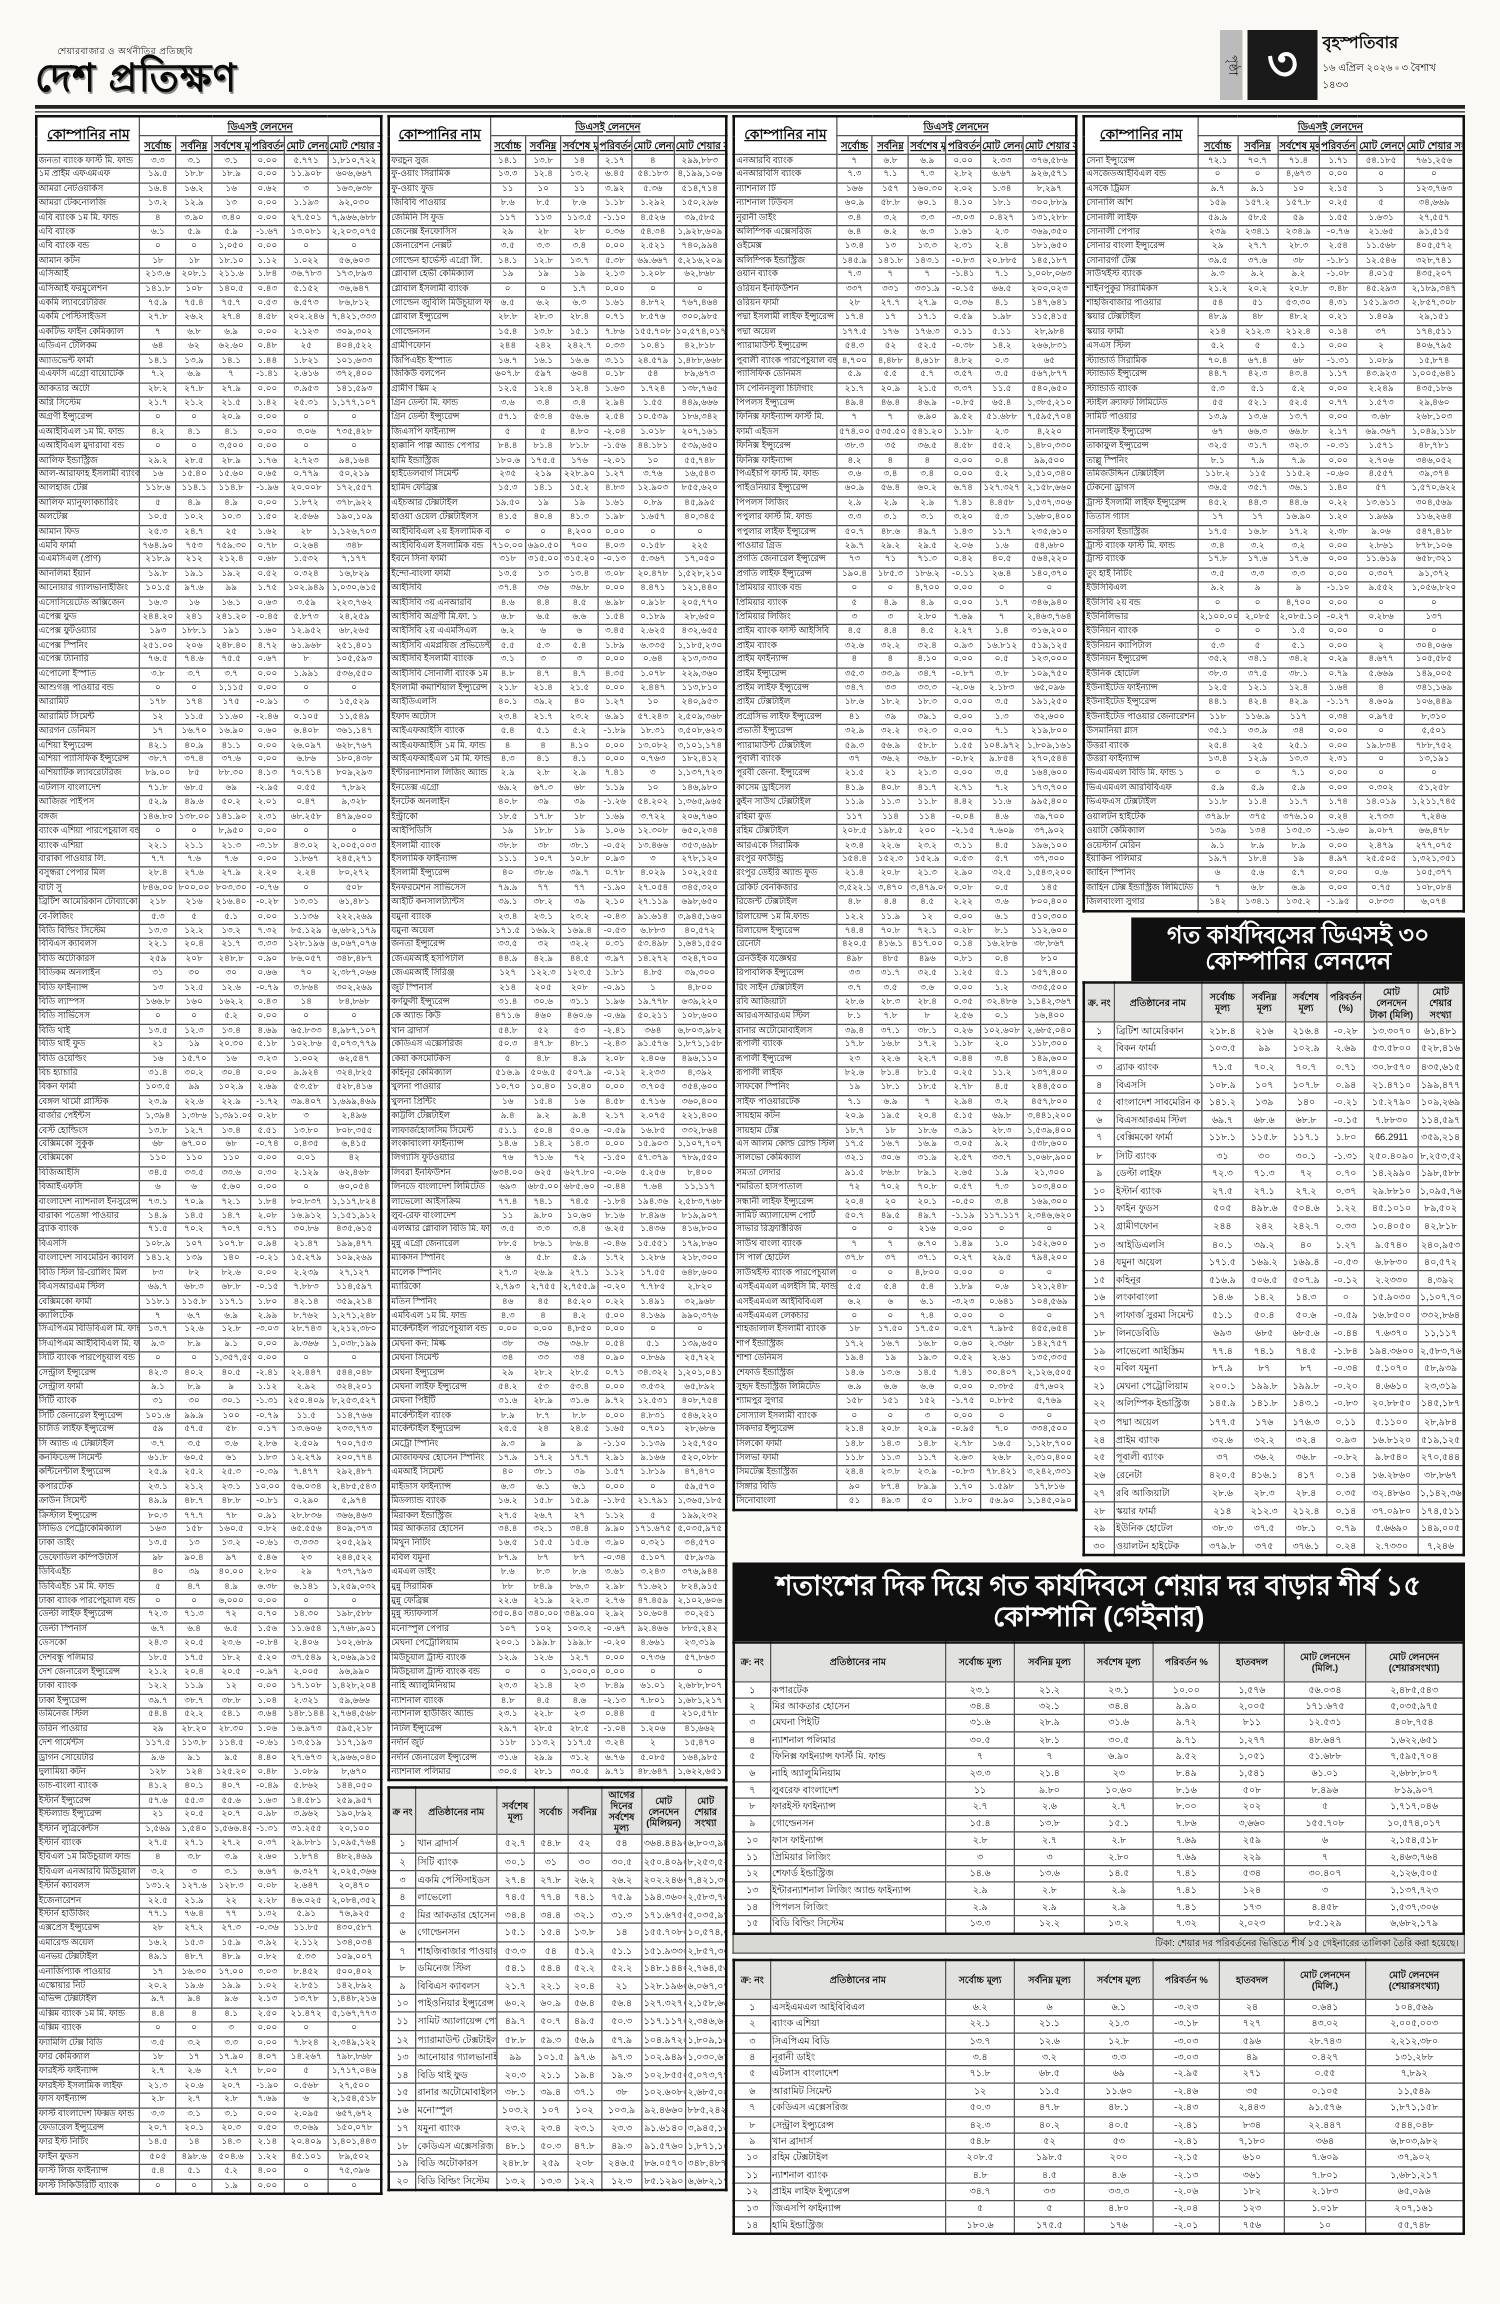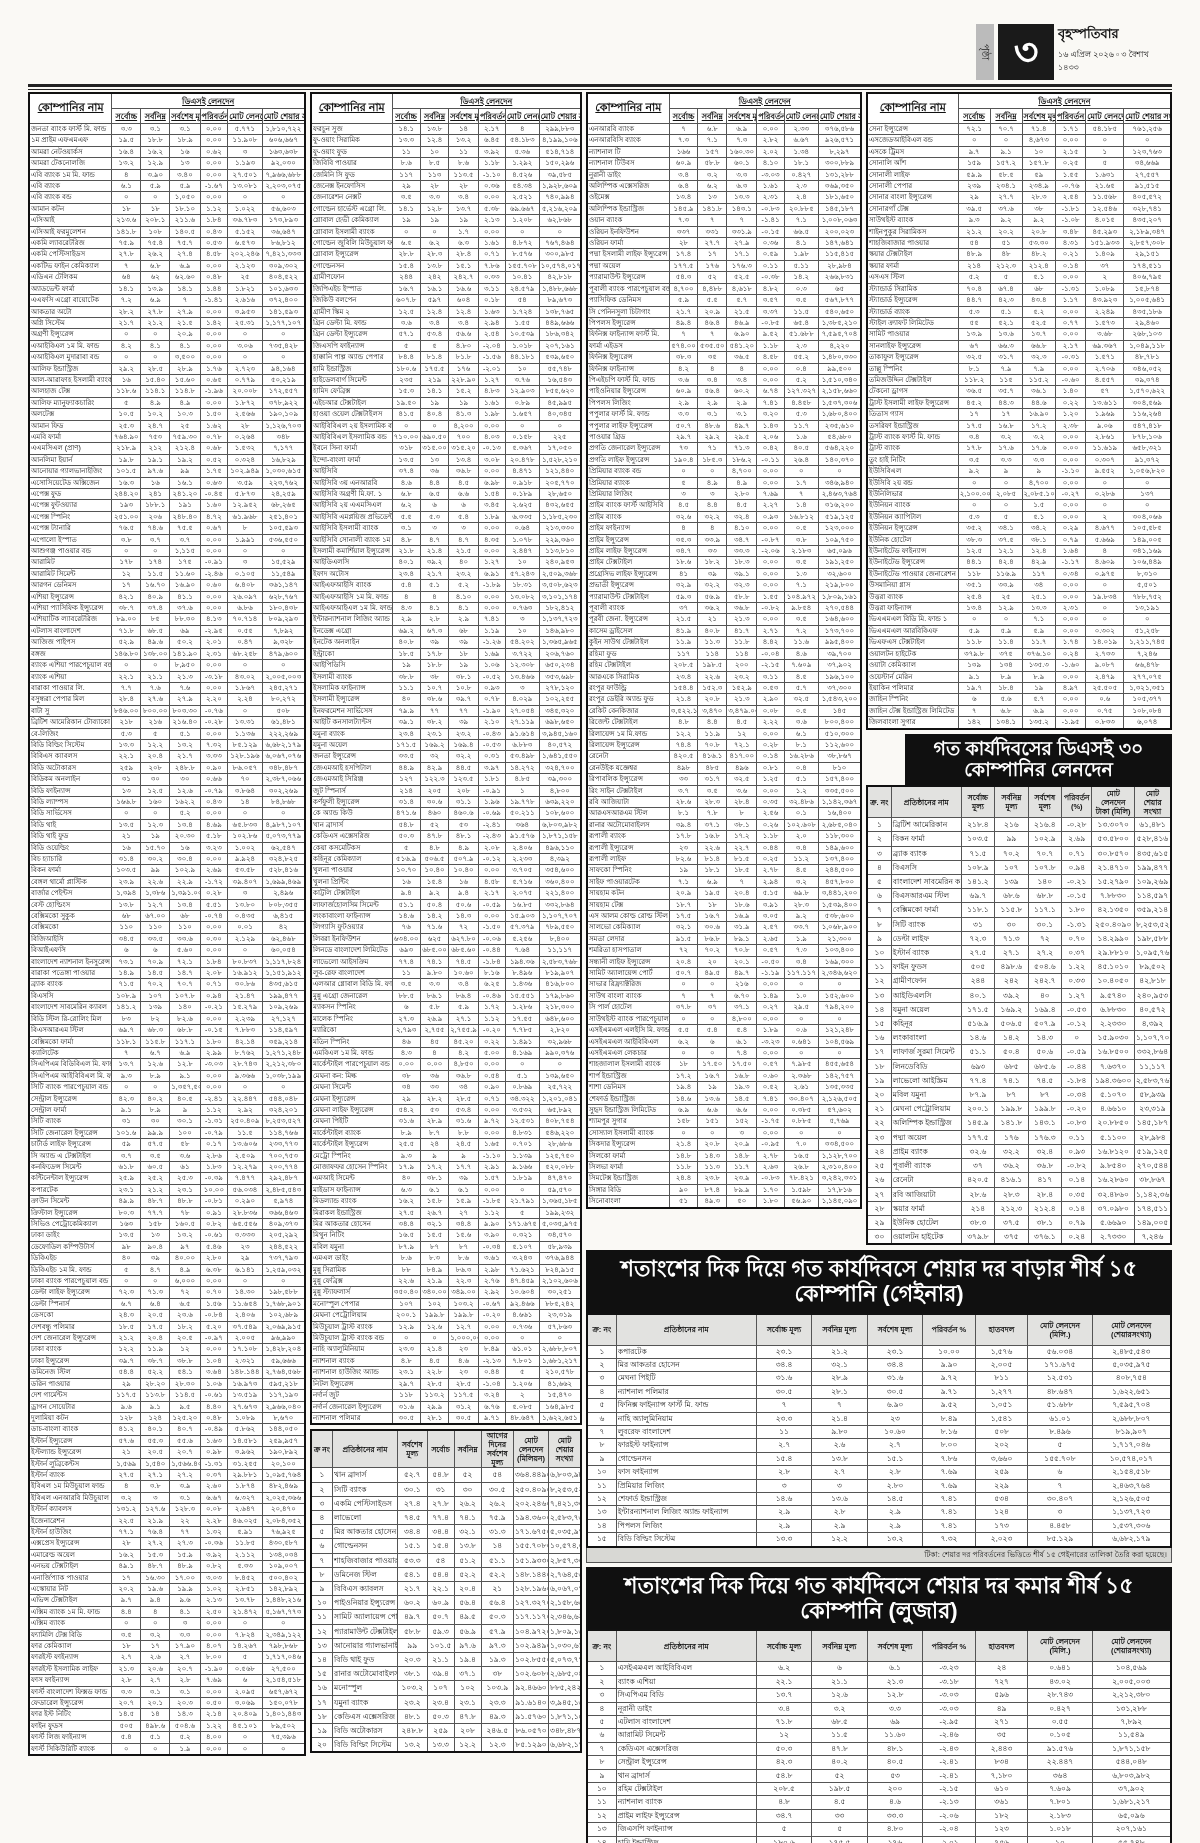--- a/index.html
+++ b/index.html
@@ -47,20 +47,24 @@
         border:1px solid #555;border-top:none;}
   .wide{position:absolute;}
   section{display:block;margin-top:4px;}
 </style>
 </head>
 <body>
 
 <div class="page">
 
   <div class="hdr">
+    <div class="masthead">
+      <div class="tagline">শেয়ারবাজার ও অর্থনীতির প্রতিচ্ছবি</div>
+      <div class="logo">দেশ প্রতিক্ষণ</div>
+    </div>
     <div class="pgwrap">
       <div class="pglabel">পৃষ্ঠা</div>
       <div class="pgnum">৩</div>
       <div class="dateblock">
         <div class="day">বৃহস্পতিবার</div>
         <div class="date">১৬ এপ্রিল ২০২৬ ▫ ৩ বৈশাখ ১৪৩৩</div>
       </div>
     </div>
   </div>
   <div class="hr"></div>
@@ -4149,21 +4153,21 @@
                 <td>৭.৮৮৩০</td>
                 <td>১১৪,৫৯৭</td>
               </tr>
               <tr>
                 <td>৭</td>
                 <td class="nm">বেক্সিমকো ফার্মা</td>
                 <td>১১৮.১</td>
                 <td>১১৫.৮</td>
                 <td>১১৭.১</td>
                 <td>১.৮০</td>
-                <td>৪২.১৩৫০</td>
+                <td>66.2911</td>
                 <td>৩৫৯,২১৪</td>
               </tr>
               <tr>
                 <td>৮</td>
                 <td class="nm">সিটি ব্যাংক</td>
                 <td>৩১</td>
                 <td>৩০</td>
                 <td>৩০.১</td>
                 <td>-১.৩১</td>
                 <td>২৫০.৪০৯০</td>
@@ -4589,21 +4593,20 @@
                 <td>২,০২৩</td>
                 <td>৮৫.১২৯</td>
                 <td>৬,৬৮২,১৭৯</td>
               </tr>
             </tbody>
           </table>
         </div>
       <div class="note">টিকা: শেয়ার দর পরিবর্তনের ভিত্তিতে শীর্ষ ১৫ গেইনারের তালিকা তৈরি করা হয়েছে।</div>
     </section>
     <section>
-      <div class="bar lg">শতাংশের দিক দিয়ে গত কার্যদিবসে শেয়ার দর কমার শীর্ষ ১৫ কোম্পানি (লুজার)</div>
       <div id="loser">
           <table class="num tall">
             <colgroup>
               <col style="width: 5%;">
               <col style="width: 24%;">
               <col style="width: 9.5%;">
               <col style="width: 9.5%;">
               <col style="width: 9.5%;">
               <col style="width: 9%;">
               <col style="width: 9%;">

